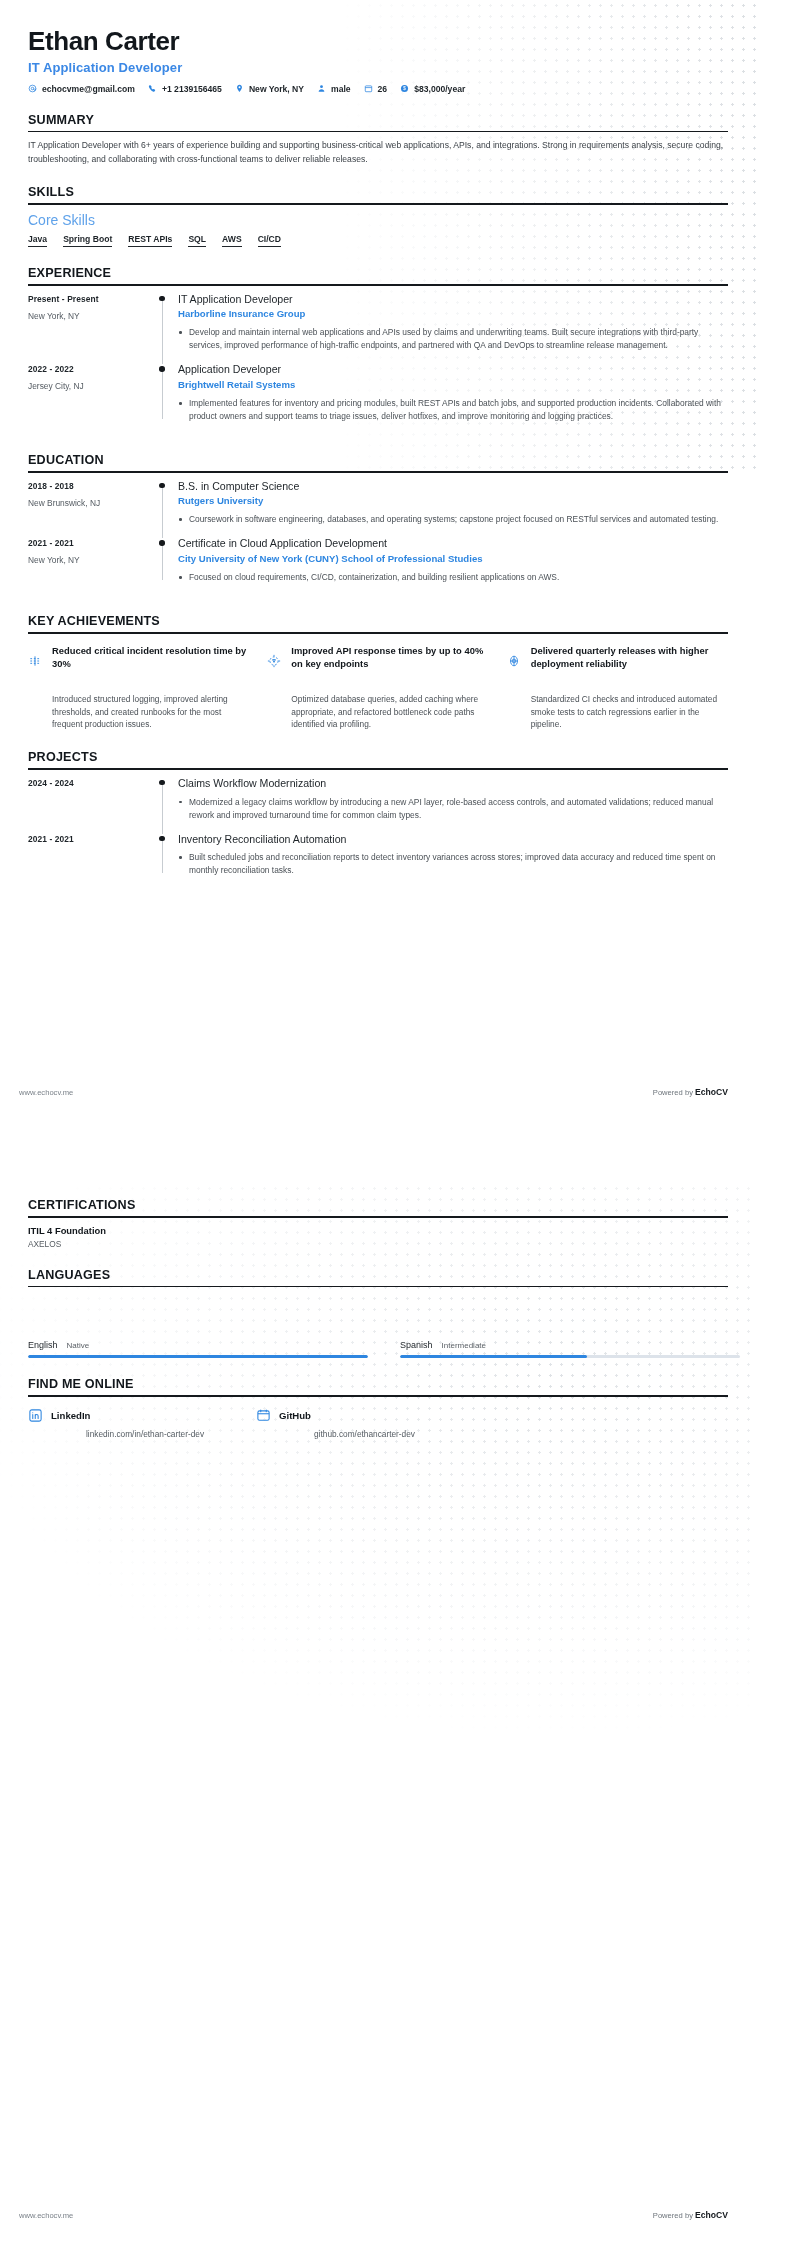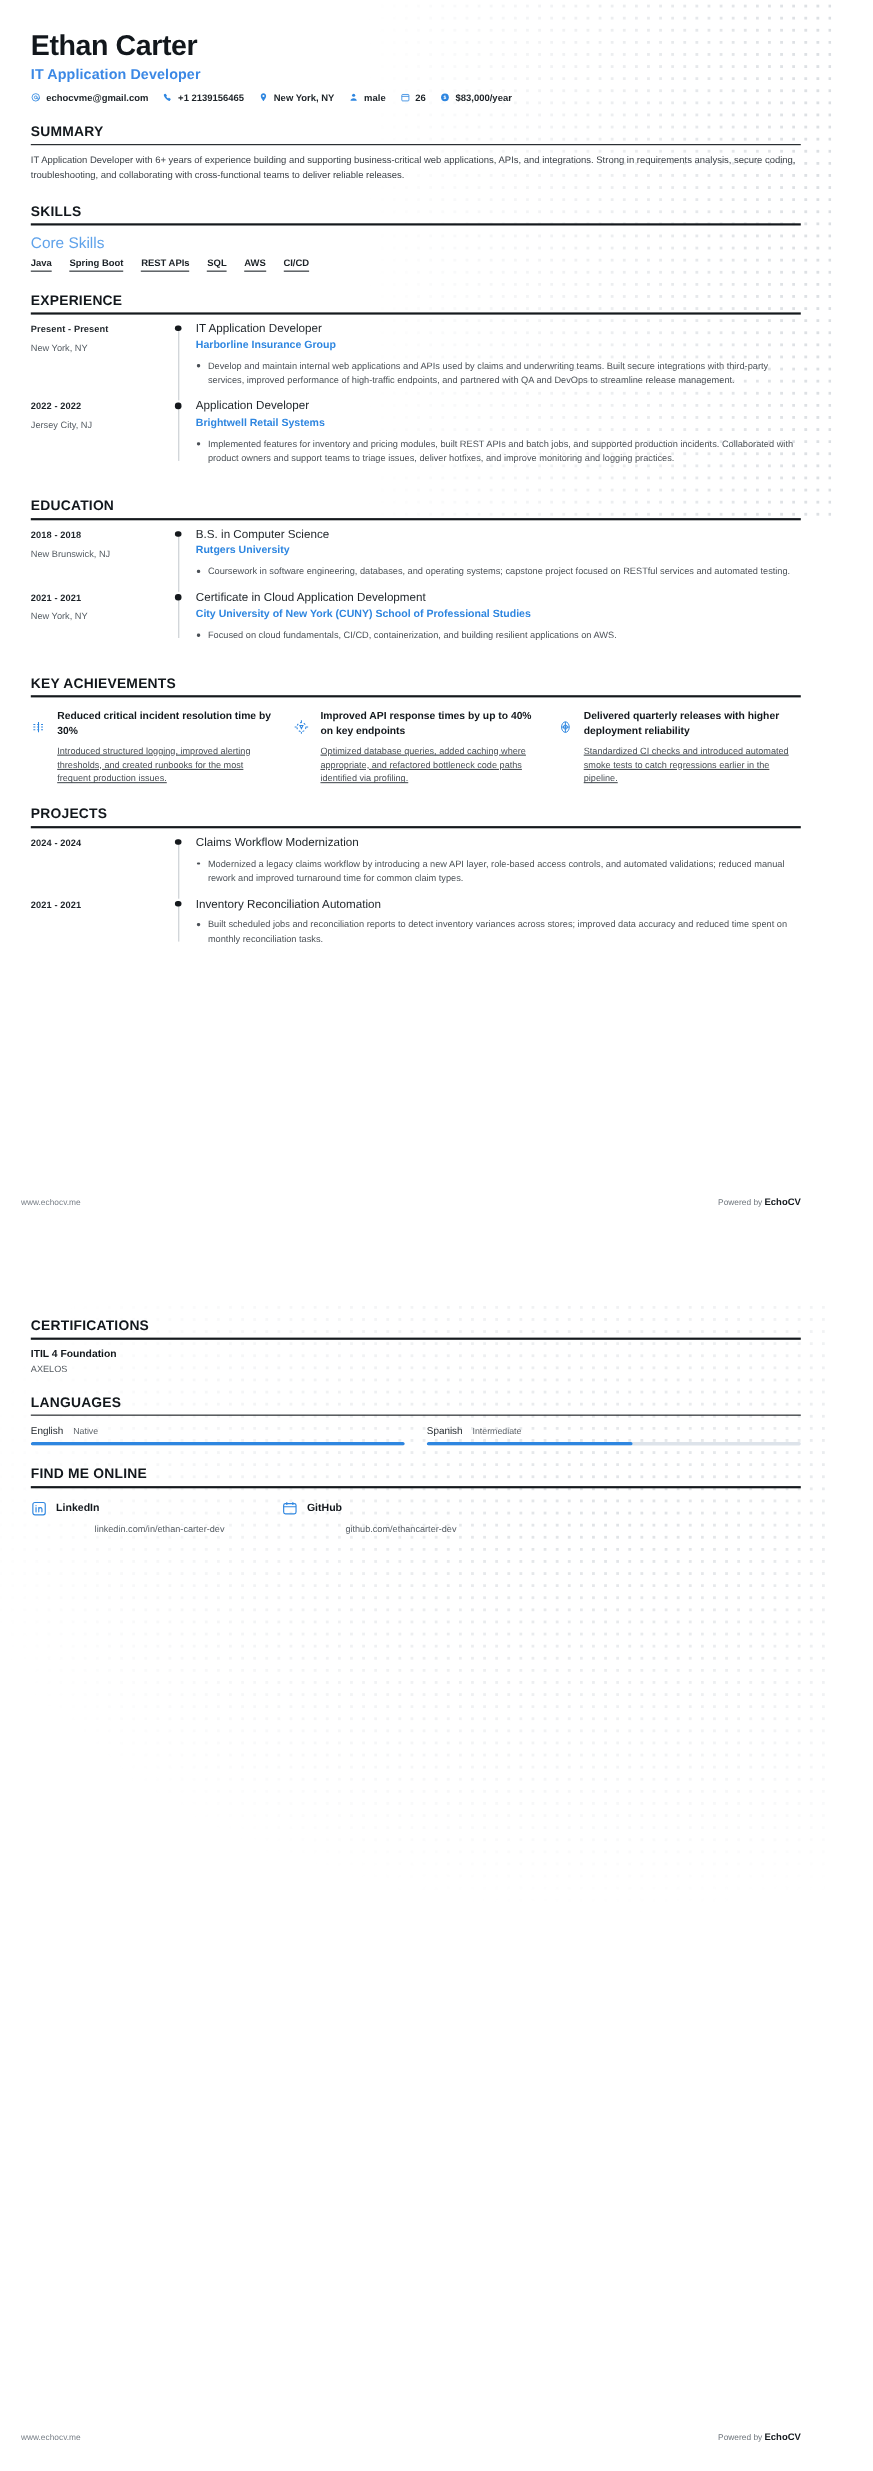--- a/index.html
+++ b/index.html
@@ -232,25 +232,24 @@
     color: #2e86e0;
   }
   .ach-ico svg { display: block; }
   .ach-t {
     font-size: 9.4px;
     font-weight: 700;
     color: #12171c;
     line-height: 1.38;
   }
   .ach-d {
-    margin-top: 5px;
+    margin-top: 22px;
     font-size: 8.3px;
     line-height: 1.55;
     color: #4a5056;
-    text-decoration: underline;
   }
 
   
   .pfoot {
     position: absolute;
     left: 19px;
     right: 28px;
     bottom: 26px;
     display: flex;
     justify-content: space-between;
@@ -260,21 +259,21 @@
   .pfoot .site { font-size: 7.6px; color: #7a8189; }
   .pfoot .brand { font-size: 7.6px; color: #6e757c; }
   .pfoot .brand b { color: #12171c; font-weight: 700; font-size: 8.6px; }
 
   
   .cert { margin-bottom: 7px; }
   .cert-n { font-size: 9.4px; font-weight: 700; color: #12171c; }
   .cert-i { margin-top: 3px; font-size: 8.3px; color: #555b61; }
 
   
-  .lang-grid { display: flex; gap: 20px; padding-top: 2px; }
+  .lang-grid { display: flex; gap: 32px; padding-top: 2px; margin-top: 44px; }
   .lang { flex: 0 0 340px; }
   .lang-head { display: flex; align-items: baseline; gap: 9px; }
   .lang-n { font-size: 9px; color: #1d2328; }
   .lang-l { font-size: 8px; color: #5b6167; }
   .lang-bar {
     margin-top: 5px;
     height: 3px;
     background: #dde3ea;
     border-radius: 2px;
     overflow: hidden;
@@ -465,21 +464,21 @@
             <div class="e-loc">New York, NY</div>
           </div>
           <div class="entry-mid">
             <span class="line"></span>
             <span class="dot"></span>
           </div>
           <div class="entry-right">
             <div class="e-title">Certificate in Cloud Application Development</div>
             <div class="e-org">City University of New York (CUNY) School of Professional Studies</div>
             <div class="bullets">
-              <div class="bullet">Focused on cloud fundamentals, CI/CD, containerization, and building resilient applications on AWS.</div>
+              <div class="bullet">Focused on cloud requirements, CI/CD, containerization, and building resilient applications on AWS.</div>
             </div>
           </div>
         </div>
 
       </div>
     </div>
 
     <div class="sec">
       <div class="sec-title">KEY ACHIEVEMENTS</div>
       <div class="rule"></div>

